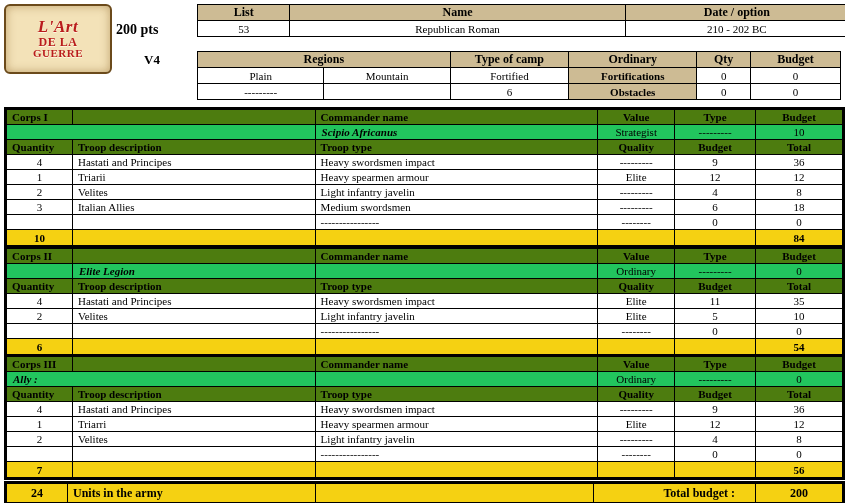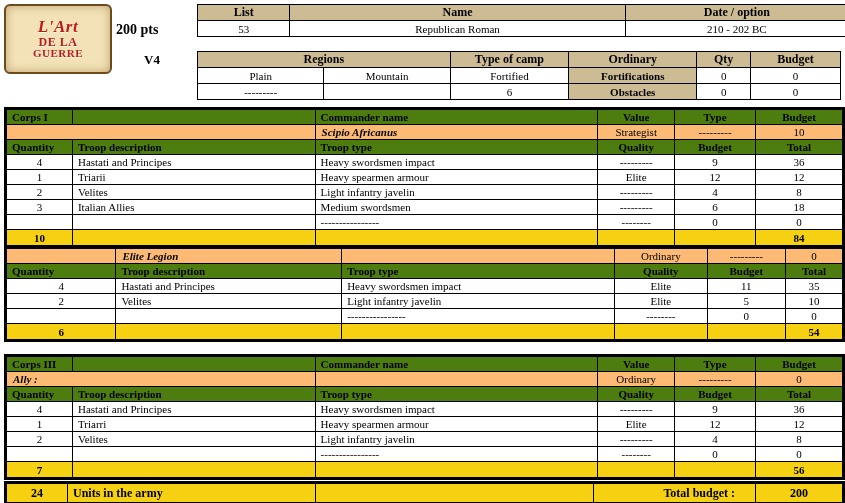--- a/index.html
+++ b/index.html
@@ -50,21 +50,21 @@
   .camp-tbl .hrow td{background:#cdbb94;font-weight:bold;font-size:12px;}
   .camp-tbl .vrow td{background:#ffffff;font-size:11px;}
   .camp-tbl td.lbl{font-weight:bold;background:#cdbb94;}
 
   
   .corps{position:absolute;left:4px;width:837px;border:2px solid #000;background:#fff;}
   .corps table{width:100%;}
   .corps td{border:1px solid #000;height:14px;vertical-align:middle;font-size:11px;}
   .corps .tan td{background:#4d7c0f;font-weight:bold;}
   .corps .white td{background:#fff;}
-  .corps .cmdr td{background:#fdba74;}
+  .corps .cmdr td{background:#22c55e;}
   .c-name{font-weight:bold;font-style:italic;font-size:12px;padding-left:6px;}
   .ctr{text-align:center;}
   .lft{padding-left:5px;}
   .gold td{background:#f5d112;font-weight:bold;height:15px;}
 
   
   .footer{position:absolute;left:4px;width:837px;border:2px solid #000;background:#f5d112;}
   .footer table{width:100%;}
   .footer td{height:18px;font-weight:bold;font-size:12px;vertical-align:middle;border:1px solid #000;}
 </style>
@@ -200,20 +200,28 @@
         <td></td>
         <td class="ctr">84</td>
       </tr>
     </tbody>
       </table>
   </div>
 
   <div class="corps" style="top:246px">
     <table>
       <tbody>
+          <tr class="tan">
+        <td class="lft" style="width:60px">Corps II</td>
+        <td style="width:242px"></td>
+        <td class="lft" style="width:277px">Commander name</td>
+        <td class="ctr" style="width:76px">Value</td>
+        <td class="ctr" style="width:80px">Type</td>
+        <td class="ctr" style="width:86px">Budget</td>
+      </tr>
       <tr class="cmdr">
         <td></td>
         <td class="c-name">Elite Legion</td>
         <td></td>
         <td class="ctr">Ordinary</td>
         <td class="ctr">---------</td>
         <td class="ctr">0</td>
       </tr>
       <tr class="tan">
         <td class="lft">Quantity</td>

